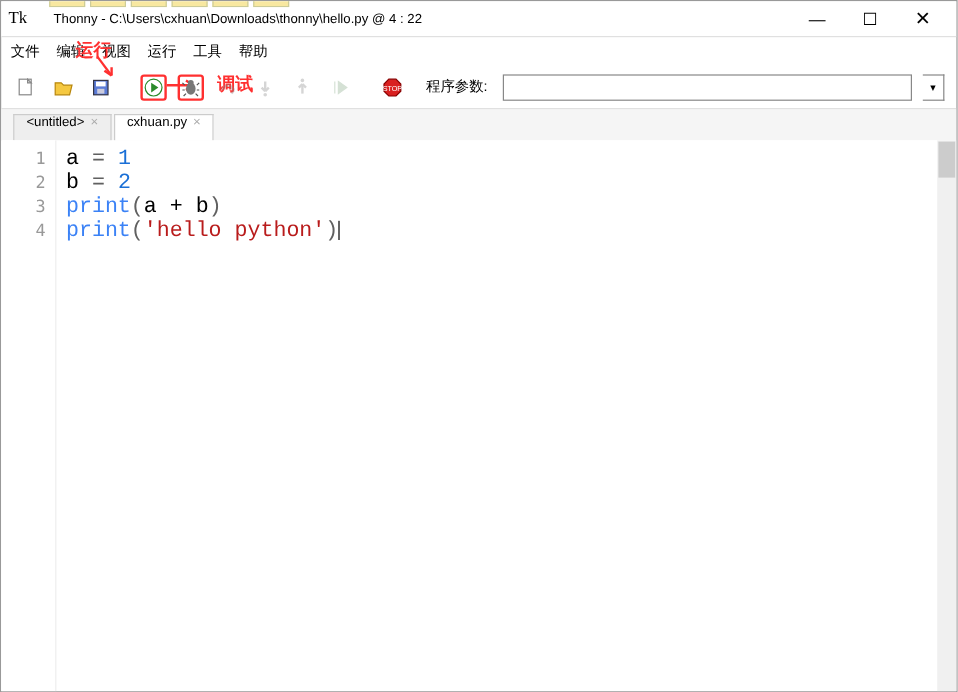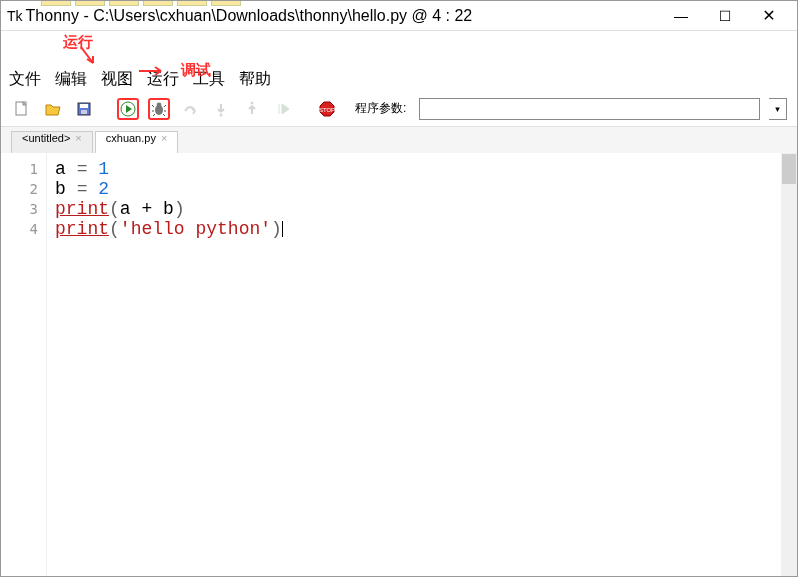--- a/index.html
+++ b/index.html
@@ -1,25 +1,25 @@
 <!DOCTYPE html>
 <html><head>
 <meta charset="utf-8">
 <style>
 * { box-sizing: border-box; margin: 0; padding: 0; }
 body { font-family: "Microsoft YaHei", Tahoma, sans-serif; font-size: 12px; background: #fff; width: 798px; height: 577px; overflow: hidden; border: 1px solid #999; position: relative; }
 
 .titlebar { height: 30px; display: flex; align-items: center; padding: 0 6px; background: #fff; border-bottom: 1px solid #e0e0e0; }
-.titlebar .tlogo { font-family: Liberation Sans, sans-serif; font-size: 14px; margin-right: 3px; }
-.titlebar .title { flex: 0 0 auto; font-size: 16px; }
+.titlebar .tlogo { font-family: Liberation Serif, serif; font-size: 14px; margin-right: 22px; }
+.titlebar .title { flex: 0 0 auto; font-size: 11px; }
 .titlebar .spacer { flex: 1; }
 .titlebar .winbtn { width: 44px; height: 28px; display: flex; align-items: center; justify-content: center; font-size: 14px; cursor: default; }
 .titlebar .winbtn.close { font-size: 16px; }
 
-.menubar { height: 24px; display: flex; align-items: center; padding: 0 8px; gap: 14px; font-size: 16px; margin-top: 36px; }
+.menubar { height: 24px; display: flex; align-items: center; padding: 0 8px; gap: 14px; font-size: 12px; }
 .menubar span { cursor: default; }
 
 .toolbar { height: 36px; display: flex; align-items: center; padding: 0 10px; gap: 9px; border-bottom: 1px solid #e0e0e0; position: relative; }
 .tbtn { width: 22px; height: 22px; display: flex; align-items: center; justify-content: center; cursor: pointer; }
 .highlight { border: 2px solid #ff3030; border-radius: 3px; padding: 1px; }
 .sep { width: 4px; }
 .param-label { margin-left: 8px; font-size: 12px; }
 .param-input { flex: 1; height: 22px; border: 1px solid #888; margin-left: 4px; padding: 0 4px; background: #fff; }
 .param-drop { width: 18px; height: 22px; border: 1px solid #888; border-left: none; display: flex; align-items: center; justify-content: center; font-size: 9px; }
 
@@ -30,21 +30,21 @@
 .tab { height: 22px; padding: 0 10px; display: flex; align-items: flex-start; gap: 5px; background: #fff; border: 1px solid #ccc; border-bottom: none; font-size: 11px; cursor: pointer; }
 .tab.inactive { background: #eee; }
 .tab .x { color: #aaa; font-size: 11px; }
 
 .editor-wrap { display: flex; height: calc(100% - 30px - 24px - 36px - 26px); background: #fff; position: relative; }
 .gutter { width: 46px; background: #fff; text-align: right; padding: 6px 8px 0 0; color: #999; font-family: Consolas, monospace; font-size: 14px; line-height: 20px; border-right: 1px solid #eee; }
 .code { flex: 1; padding: 6px 0 0 8px; font-family: Consolas, "Courier New", monospace; font-size: 18px; line-height: 20px; white-space: pre; }
 .code .kw-var { color: #000; }
 .code .op { color: #606060; }
 .code .num { color: #1a6fd6; }
-.code .fn { color: #b91c1c; text-decoration: underline; }
+.code .fn { color: #3b82f6; }
 .code .str { color: #b91c1c; }
 .cursor { display: inline-block; width: 1px; height: 16px; background: #000; vertical-align: middle; }
 .scrollbar { position: absolute; right: 0; top: 0; width: 16px; height: 100%; background: #f0f0f0; }
 .scrollbar .thumb { width: 14px; margin: 1px; height: 30px; background: #ccc; }
 
 
 .taskfrag { position: absolute; top: -1px; left: 0; right: 0; height: 6px; overflow: hidden; display: flex; gap: 4px; padding-left: 40px; }
 .taskfrag div { height: 18px; background: #f8e8a0; border: 1px solid #cc9; font-size: 9px; padding: 0 14px; margin-top: -12px; }
 </style>
 </head>

